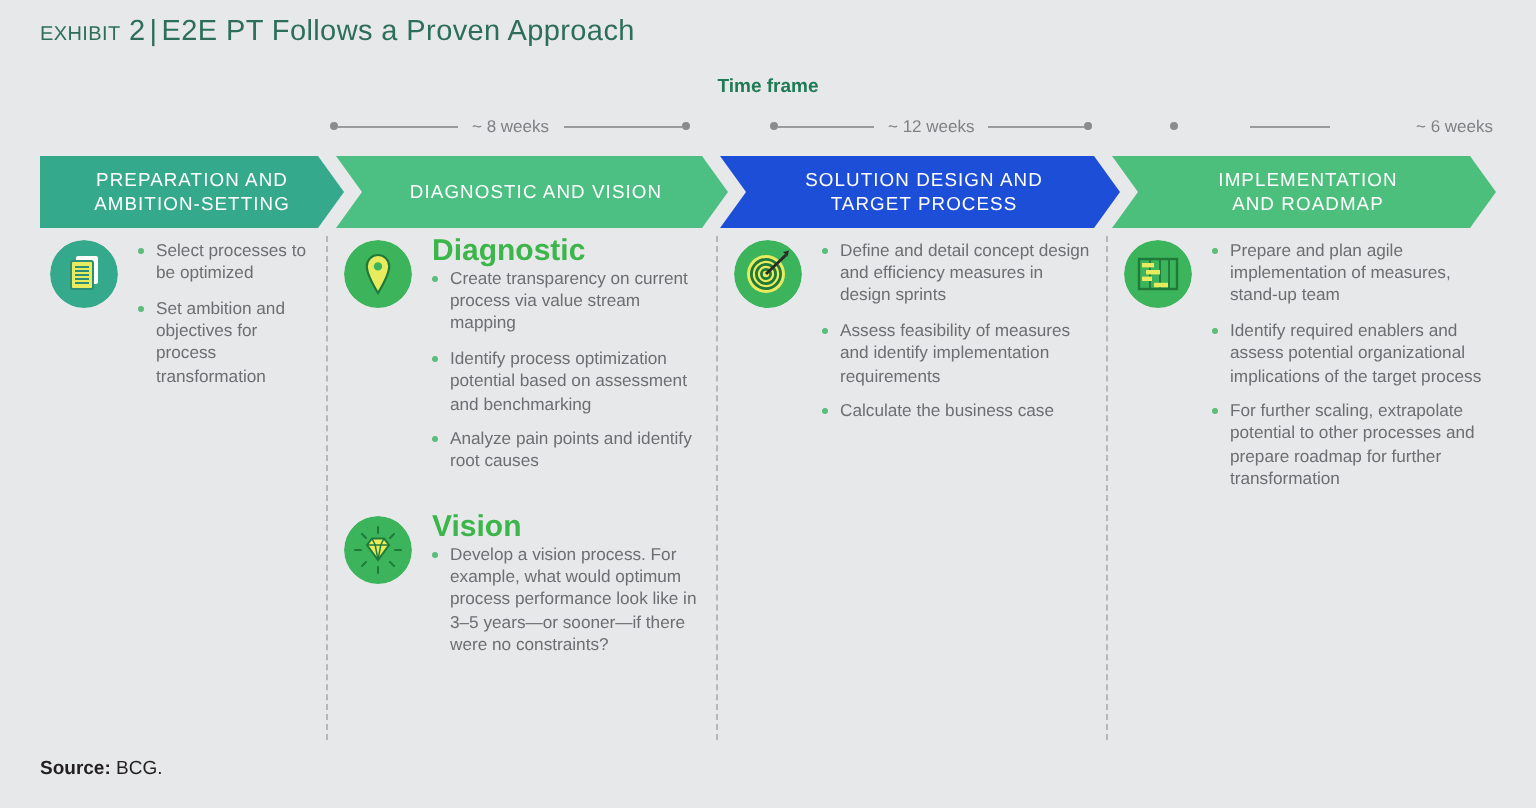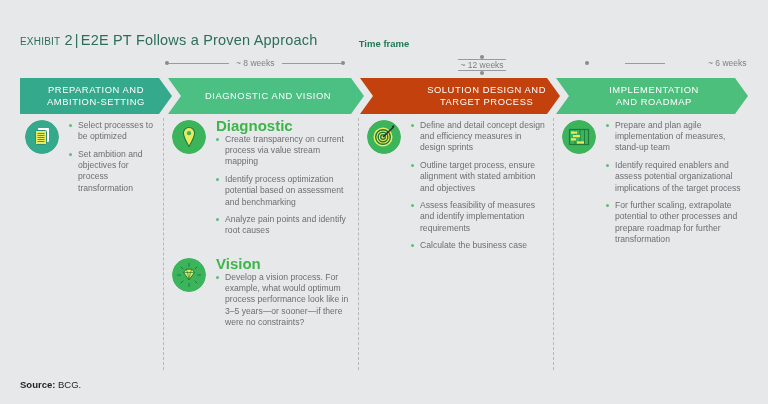--- a/index.html
+++ b/index.html
@@ -11,21 +11,20 @@
     overflow:hidden;
     position:relative;
   }
   
   .title{
     position:absolute;left:20px;top:8px;
     font-size:14.5px;
     color:#2c6e58;
     letter-spacing:.2px;
     white-space:nowrap;
-    margin-top:24px;
   }
   .title .exh{font-variant:small-caps;text-transform:lowercase;}
   .title .exh:first-letter{text-transform:uppercase;}
   .title .bar{color:#2c6e58;padding:0 2px;}
 
   
   .tf-label{
     position:absolute;top:38px;left:0;width:768px;
     text-align:center;
     font-size:9.5px;font-weight:bold;color:#1f7a55;
@@ -93,21 +92,21 @@
 
 <div class="tf-label">Time frame</div>
 <div class="tf-row">
   <div class="tf-seg" style="left:165px;width:213px;">
     <span class="dot"></span>
     <span class="ln" style="width:60px;"></span>
     <span class="txt">~ 8 weeks</span>
     <span class="ln" style="width:59px;"></span>
     <span class="dot"></span>
   </div>
-  <div class="tf-seg" style="left:385px;width:194px;flex-direction:column;">
+  <div class="tf-seg" style="left:385px;width:194px;">
     <span class="dot"></span>
     <span class="ln" style="width:48px;"></span>
     <span class="txt">~ 12 weeks</span>
     <span class="ln" style="width:48px;"></span>
     <span class="dot"></span>
   </div>
   <div class="tf-seg" style="left:585px;width:163px;gap:36px;">
     <span class="dot"></span>
     <span class="ln" style="width:40px;"></span>
     <span class="txt">~ 6 weeks</span>
@@ -122,21 +121,21 @@
     <span>AMBITION-SETTING</span>
   </span>
 </div>
 
 <div class="banner mid" style="left:168px;width:196px;background:#4cbf82;">
   <span>
     <span>DIAGNOSTIC AND VISION</span>
   </span>
 </div>
 
-<div class="banner mid" style="left:360px;width:200px;background:#c2410c;justify-content:flex-end;">
+<div class="banner mid" style="left:360px;width:200px;background:#1d4ed8;">
   <span>
     <span>SOLUTION DESIGN AND</span><br>
     <span>TARGET PROCESS</span>
   </span>
 </div>
 
 <div class="banner mid" style="left:556px;width:192px;background:#4cbf7c;">
   <span>
     <span>IMPLEMENTATION</span><br>
     <span>AND ROADMAP</span>
@@ -229,21 +228,20 @@
       <circle cx="16" cy="17" r="7.3" fill="none" stroke="#1f7a3a" stroke-width="1.4"></circle>
       <circle cx="16" cy="17" r="4.8" fill="none" stroke="#1f7a3a" stroke-width="1.4"></circle>
       <circle cx="16" cy="17" r="2.3" fill="none" stroke="#1f7a3a" stroke-width="1.4"></circle>
       <line x1="16" y1="17" x2="26" y2="7.5" stroke="#2b2b2b" stroke-width="1.5"></line>
       <path d="M24.5 6 L27.5 5.2 L26.8 8.2 Z" fill="#2b2b2b"></path>
     </svg>
   </div>
   <div class="grp" style="margin-left:44px;">
     <ul class="blist">
       <li>Define and detail concept design and efficiency measures in design sprints</li>
-      <li>Outline target process, ensure alignment with stated ambition and objectives</li>
       <li>Assess feasibility of measures and identify implementation requirements</li>
       <li>Calculate the business case</li>
     </ul>
   </div>
 </div>
 
 <div class="col" style="left:562px;width:186px;">
   <div class="icon-wrap">
     <svg class="circ" viewBox="0 0 34 34">
       <circle cx="17" cy="17" r="17" fill="#3cb45c"></circle>

